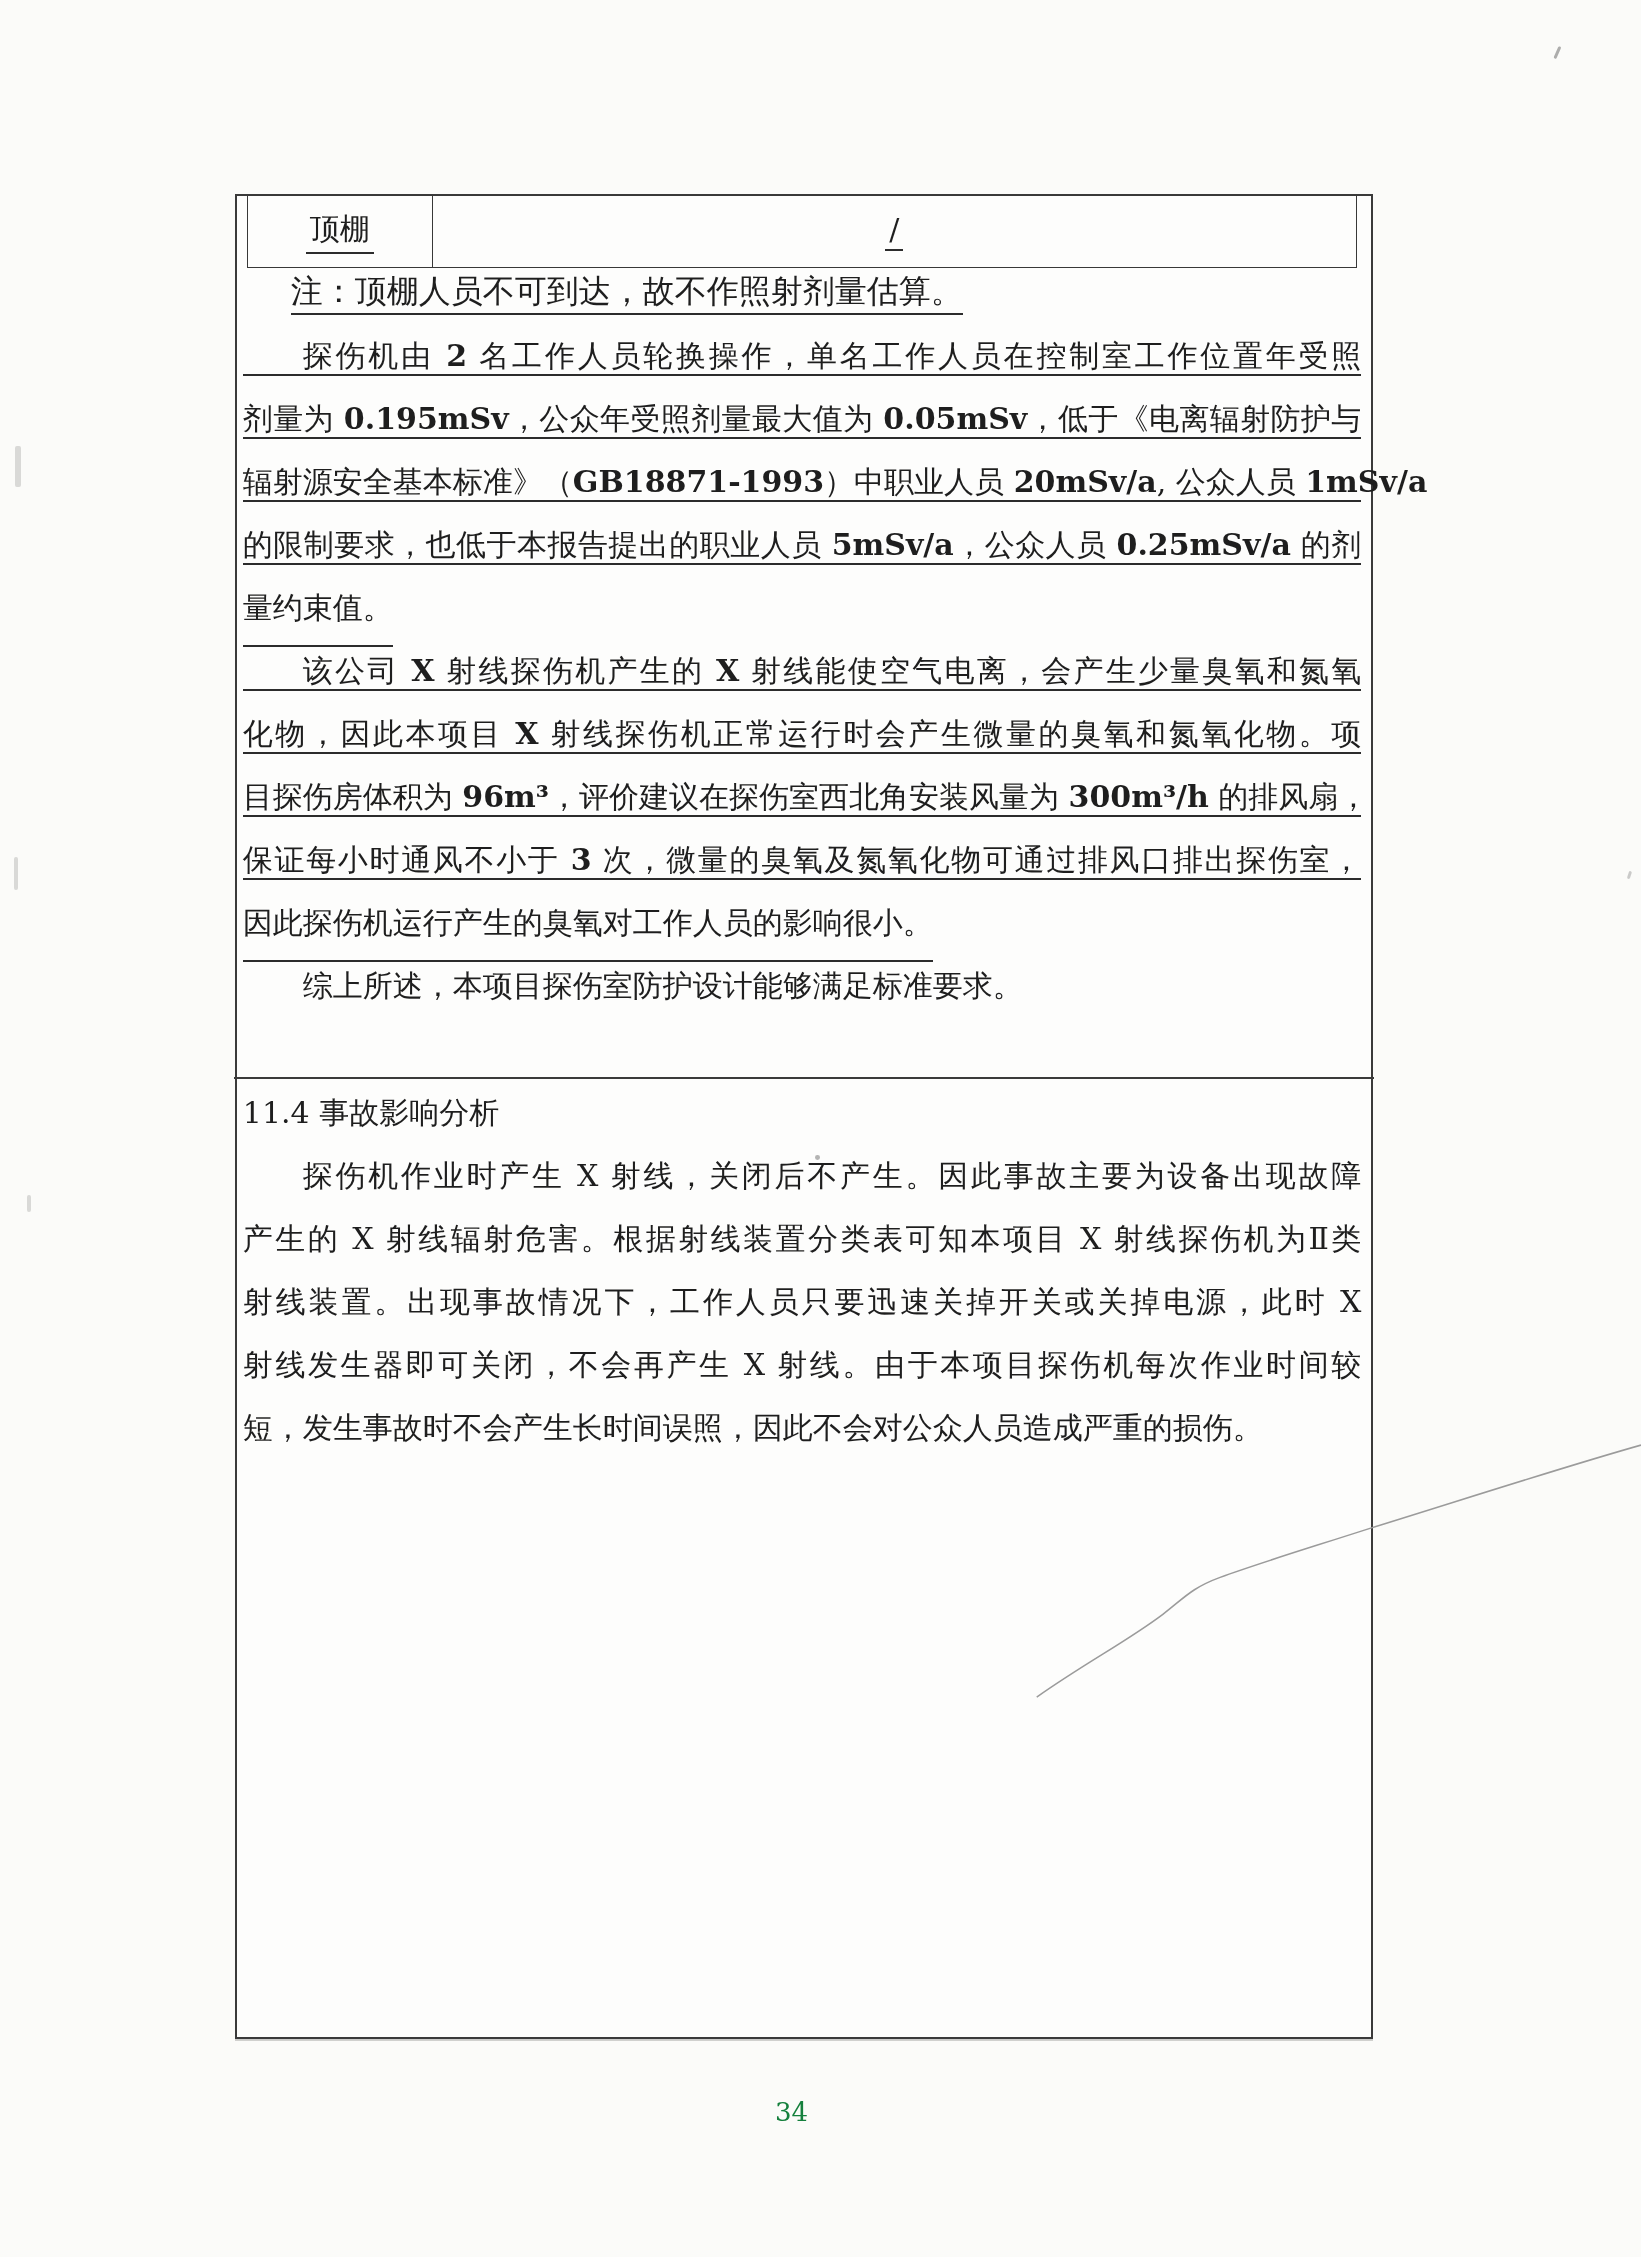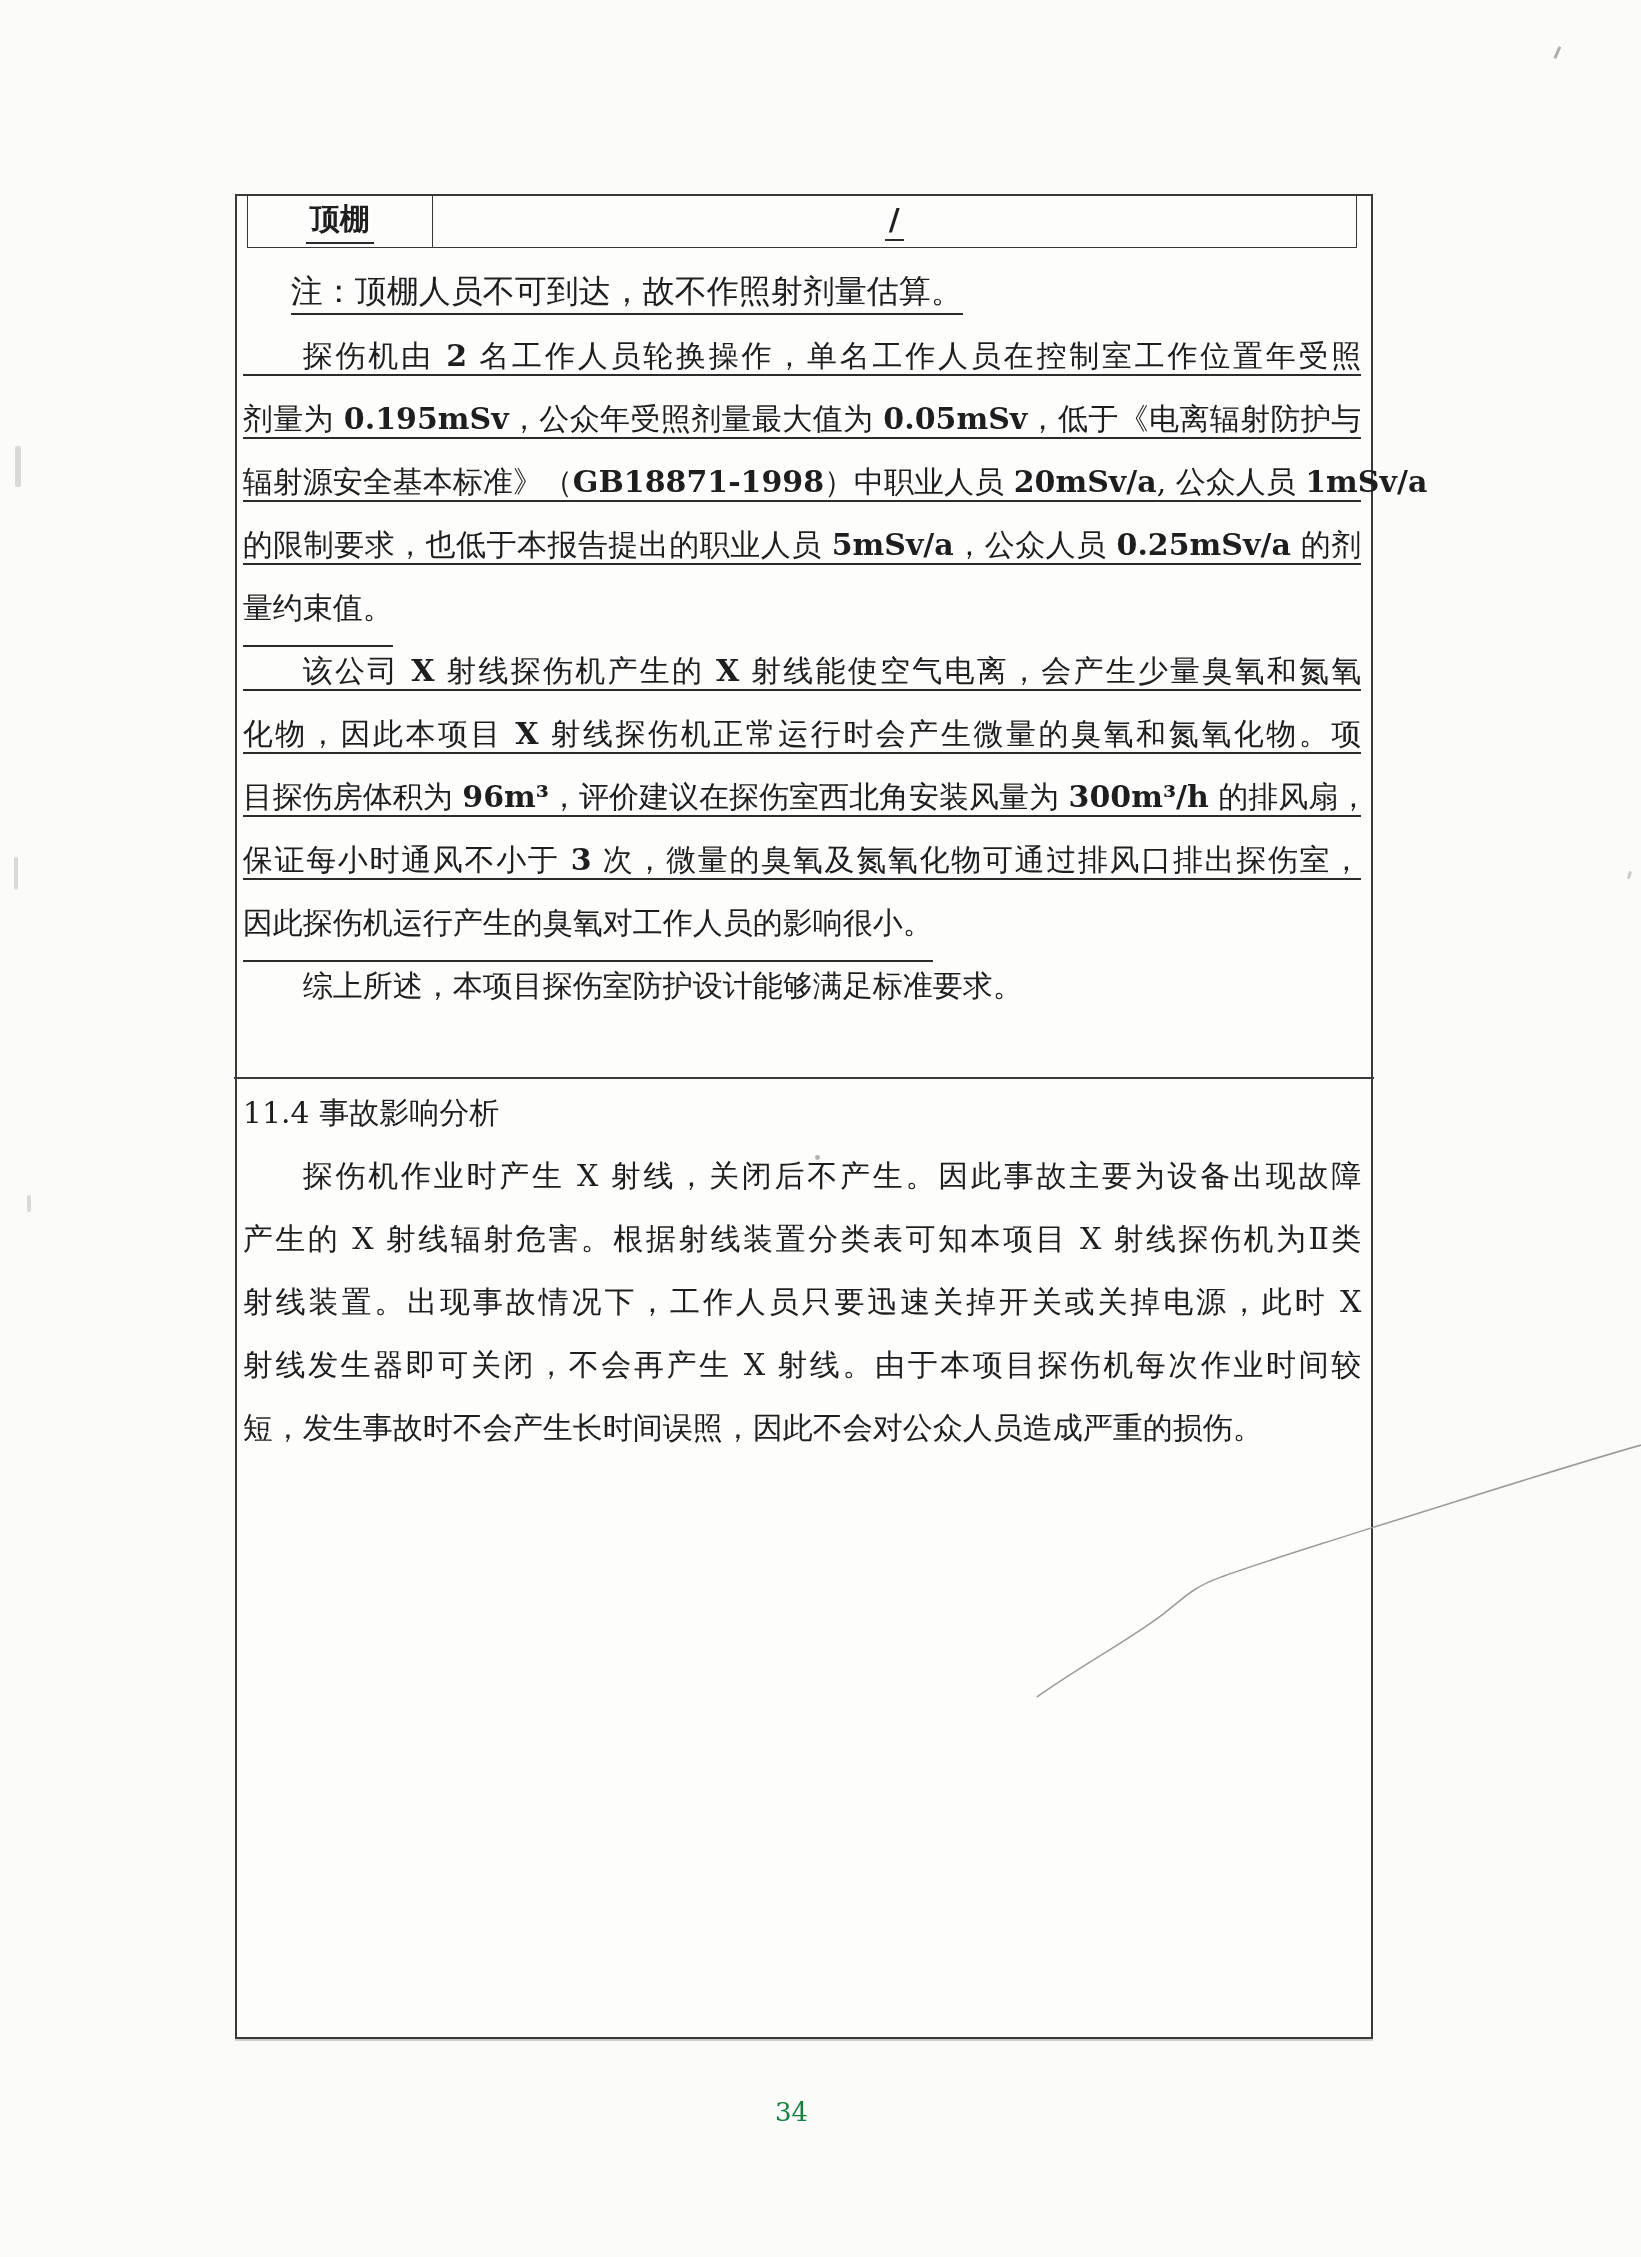--- a/index.html
+++ b/index.html
@@ -9,22 +9,22 @@
     font-family:"DejaVu Serif","Liberation Serif",serif;
     color:#1e1e1e;overflow:hidden;
   }
   .outer-box{
     position:absolute;left:235px;top:194px;width:1138px;height:1845px;
     border:2.9px solid #3a3a3a;box-sizing:border-box;background:#fdfdfc;
     box-shadow:0 1.9px 0 rgba(60,60,60,.25);
   }
   
   .inner-table{
-    position:absolute;left:9.7px;top:-1px;width:1110px;height:53px;
-    border:1.9px solid #383838;box-sizing:border-box;display:flex;background:#fdfdfc;font-weight:bold;
+    position:absolute;left:9.7px;top:-1px;width:1110px;height:73px;
+    border:1.9px solid #383838;box-sizing:border-box;display:flex;background:#fdfdfc;
   }
   .inner-table .cell{
     display:flex;align-items:center;justify-content:center;
     font-size:30px;box-sizing:border-box;
   }
   .cell-label{width:185px;border-right:1.9px solid #383838;}
   .cell-value{flex:1;}
   .ul-span{border-bottom:2.9px solid #2c2c2c;padding:0 3.9px 2.9px 3.9px;}
   
   .note-line{
@@ -89,21 +89,21 @@
     </div>
   </div>
 
   <div class="note-line">
     <span class="ts">注：顶棚人员不可到达，故不作照射剂量估算。</span>
   </div>
 
   <div class="lines sec-a">
       <div class="tline j u ind"><span class="ts">探伤机由 <b>2</b> 名工作人员轮换操作，单名工作人员在控制室工作位置年受照</span></div>
       <div class="tline j u"><span class="ts">剂量为 <b>0.195mSv</b>，公众年受照剂量最大值为 <b>0.05mSv</b>，低于《电离辐射防护与</span></div>
-      <div class="tline j u"><span class="ts">辐射源安全基本标准》（<b>GB18871-1998</b>）中职业人员 <b>20mSv/a</b>, 公众人员 <b>1mSv/a</b></span></div>
+      <div class="tline j u"><span class="ts">辐射源安全基本标准》（<b>GB18871-1993</b>）中职业人员 <b>20mSv/a</b>, 公众人员 <b>1mSv/a</b></span></div>
       <div class="tline j u"><span class="ts">的限制要求，也低于本报告提出的职业人员 <b>5mSv/a</b>，公众人员 <b>0.25mSv/a</b> 的剂</span></div>
       <div class="tline u"><span class="ts">量约束值。</span></div>
       <div class="tline j u ind"><span class="ts">该公司 <b>X</b> 射线探伤机产生的 <b>X</b> 射线能使空气电离，会产生少量臭氧和氮氧</span></div>
       <div class="tline j u"><span class="ts">化物，因此本项目 <b>X</b> 射线探伤机正常运行时会产生微量的臭氧和氮氧化物。项</span></div>
       <div class="tline j u"><span class="ts">目探伤房体积为 <b>96m³</b>，评价建议在探伤室西北角安装风量为 <b>300m³/h</b> 的排风扇，</span></div>
       <div class="tline j u"><span class="ts">保证每小时通风不小于 <b>3</b> 次，微量的臭氧及氮氧化物可通过排风口排出探伤室，</span></div>
       <div class="tline u"><span class="ts">因此探伤机运行产生的臭氧对工作人员的影响很小。</span></div>
       <div class="tline ind"><span class="ts">综上所述，本项目探伤室防护设计能够满足标准要求。</span></div>
     </div>
 

